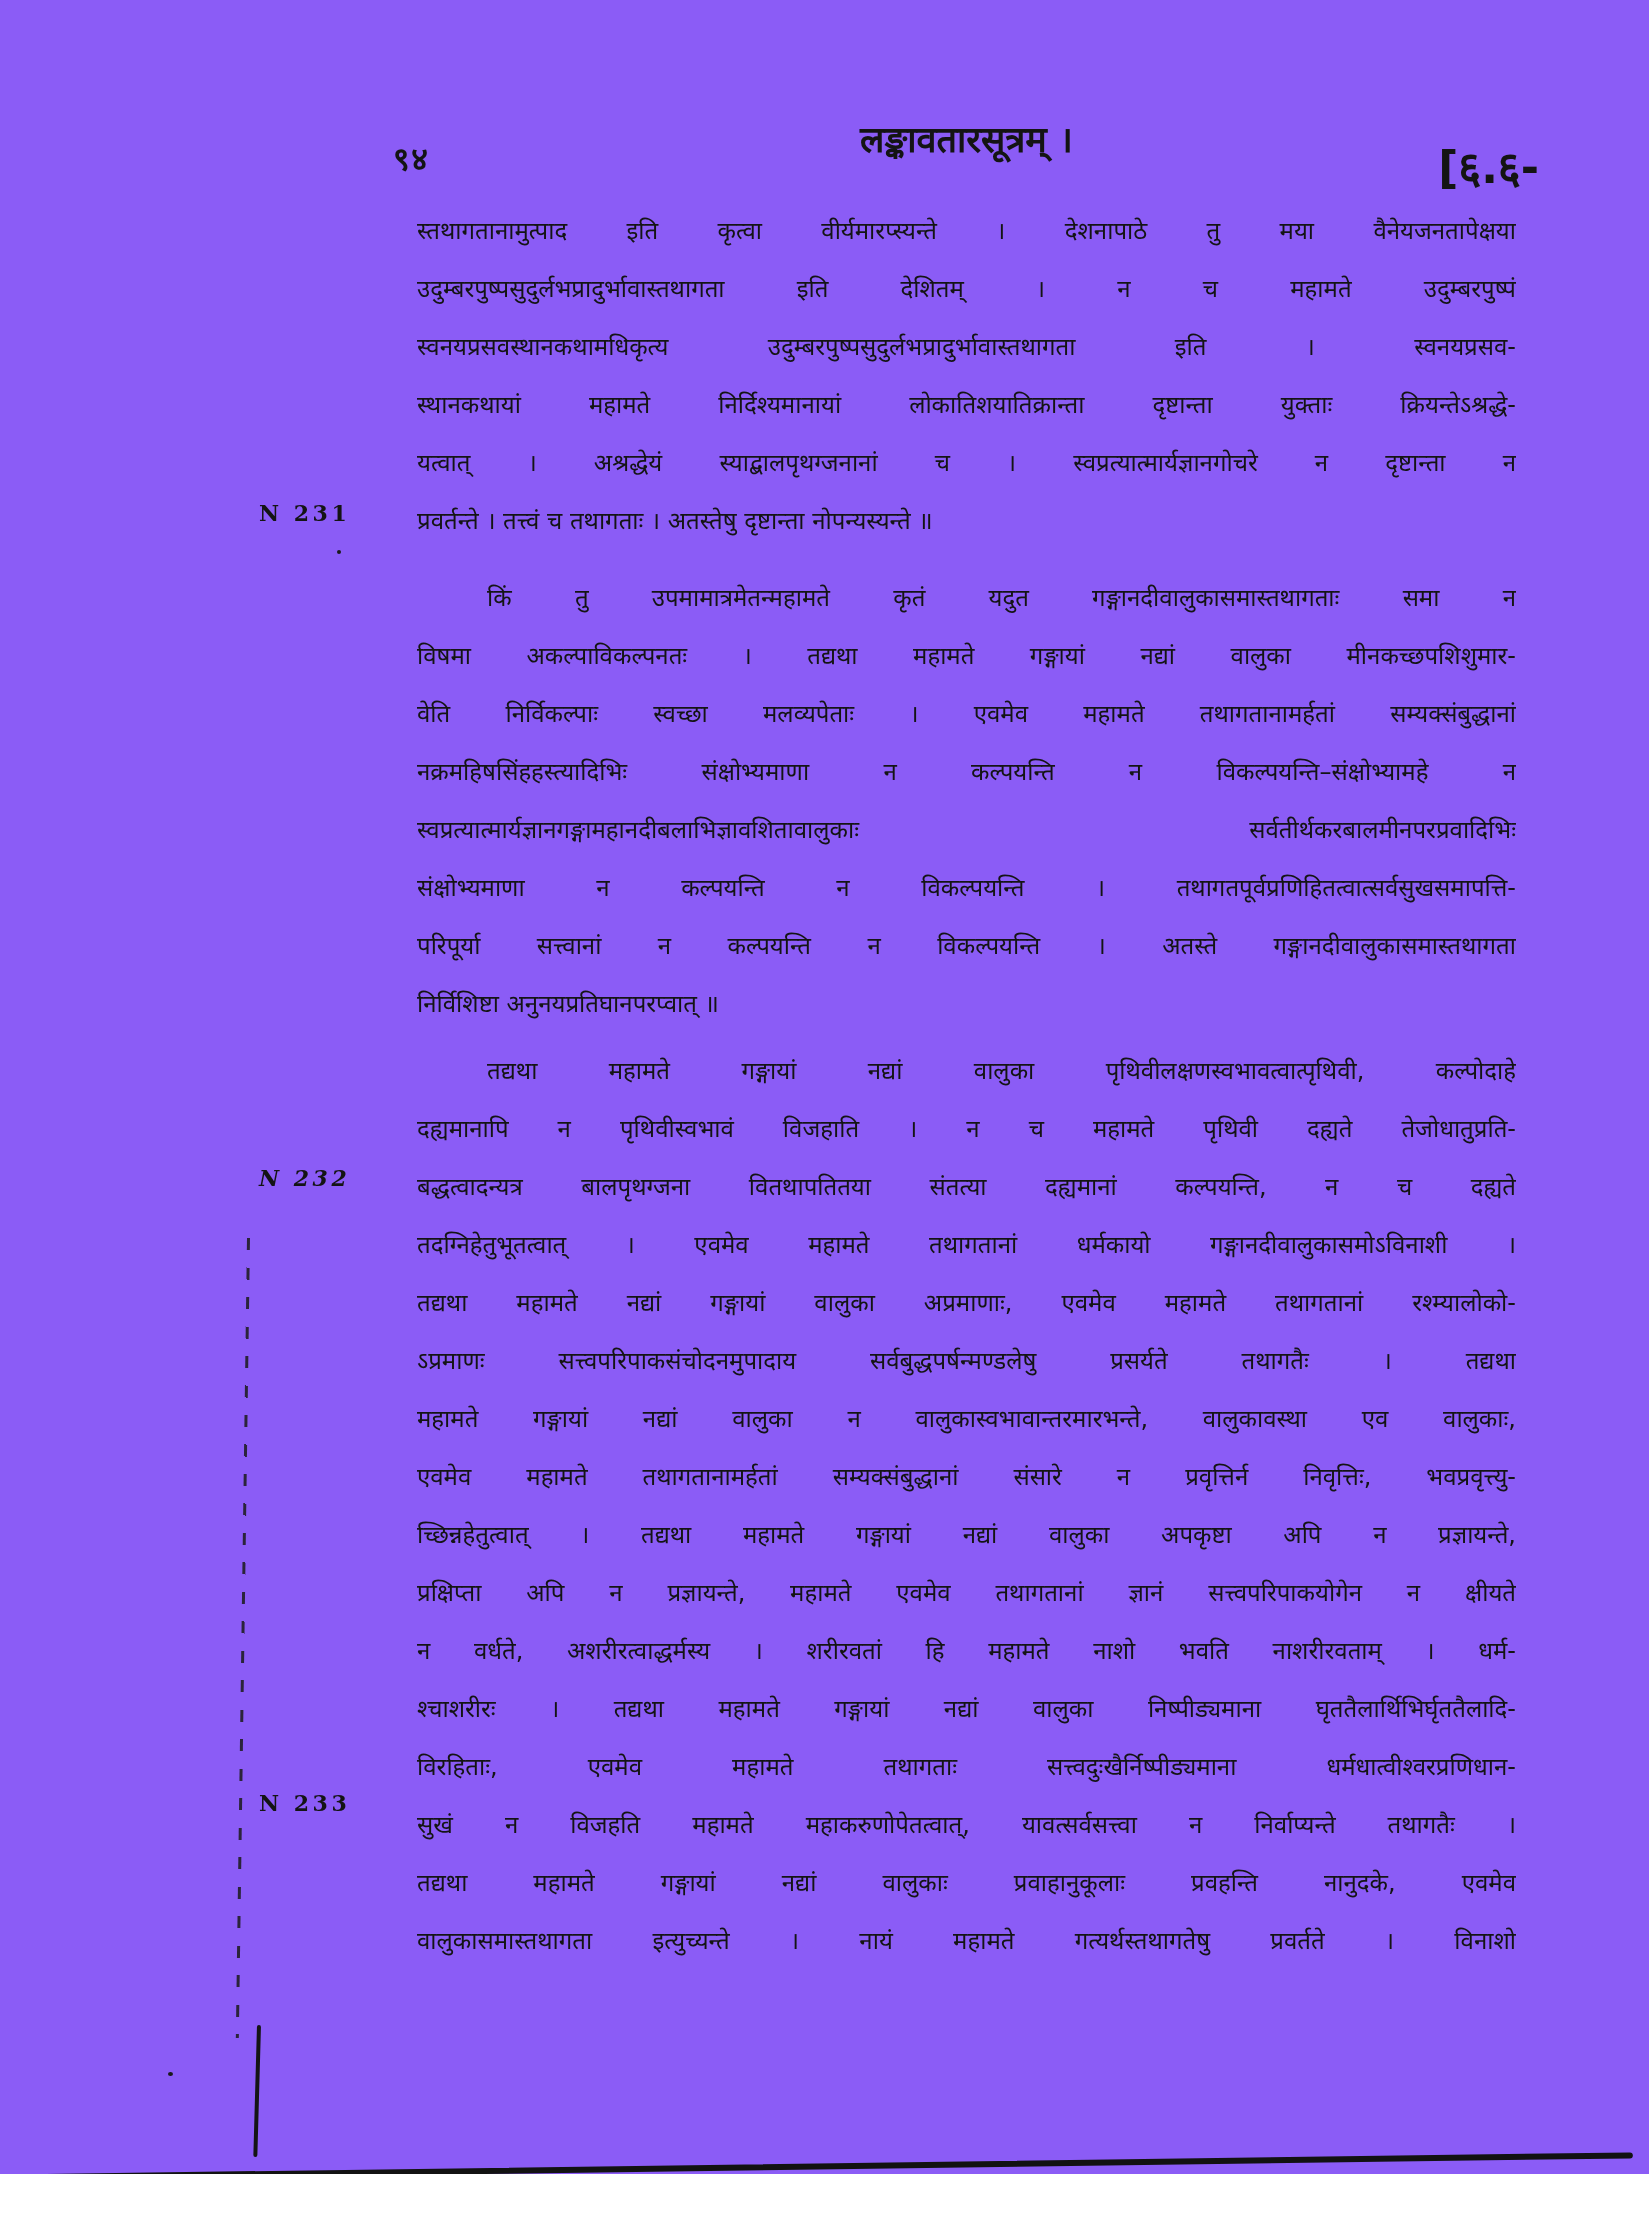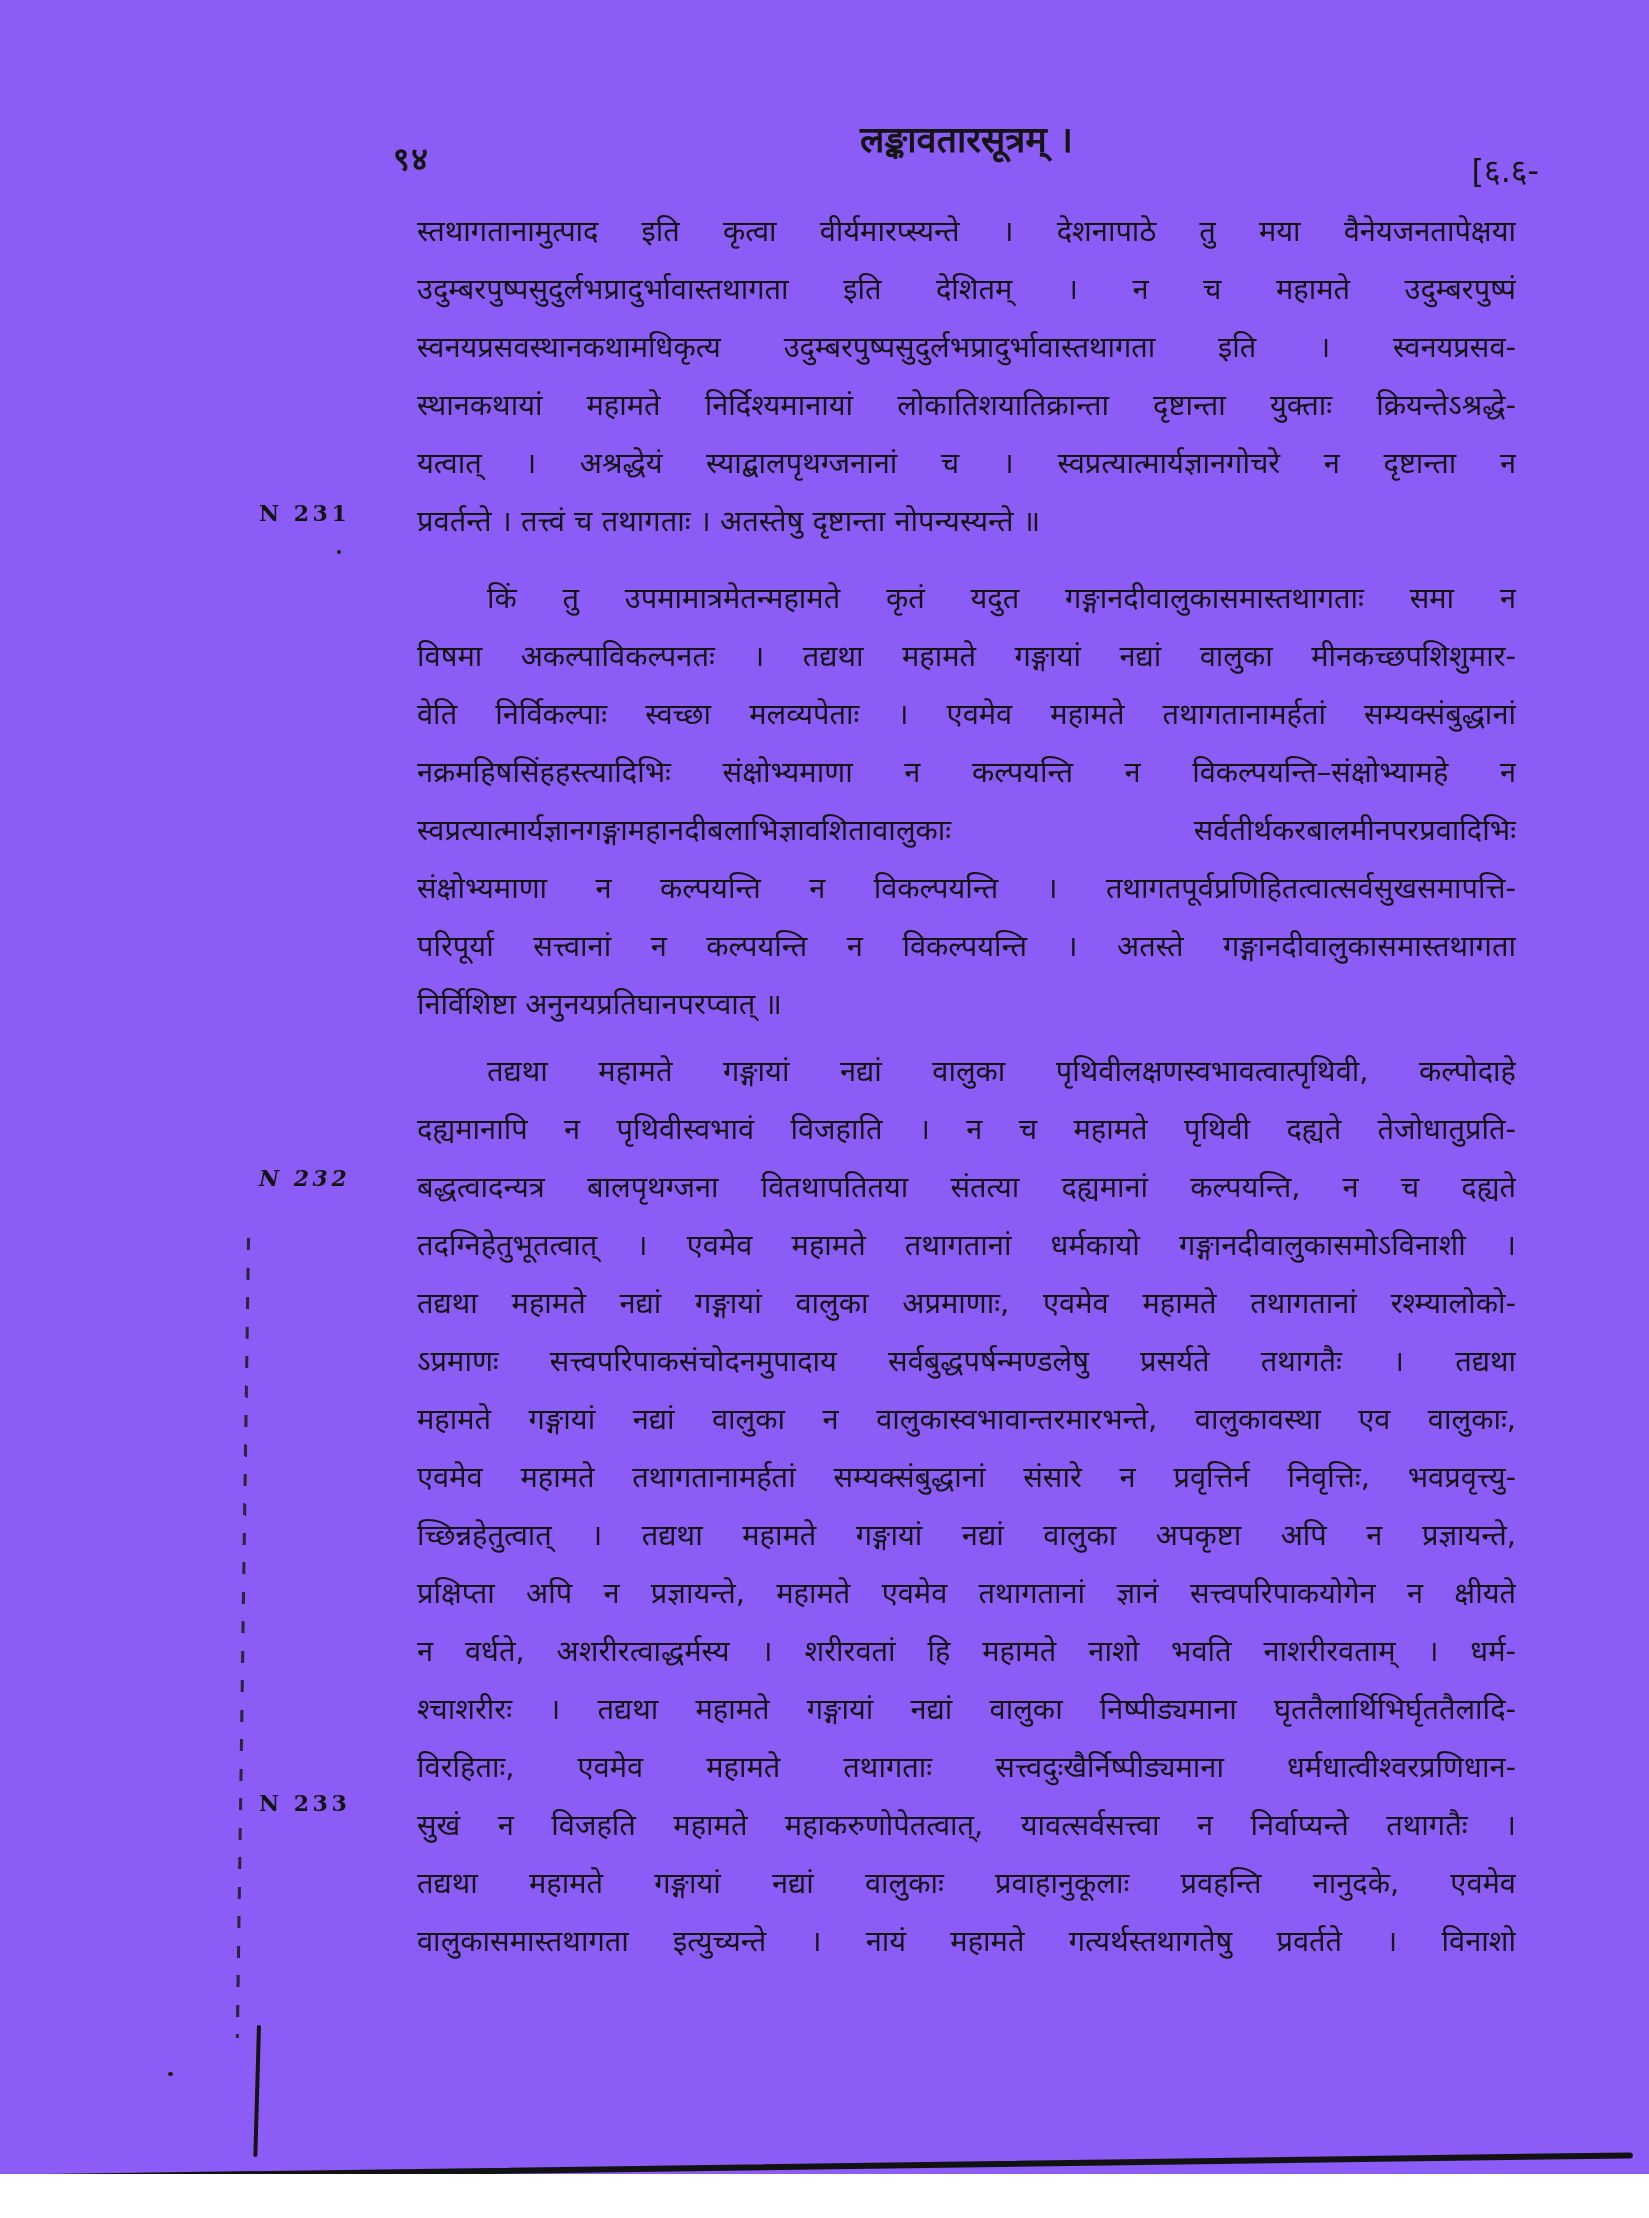--- a/index.html
+++ b/index.html
@@ -22,29 +22,29 @@
     letter-spacing: 1.7px;
   }
   .page-title {
     position: absolute;
     left: 417px; top: 114px; width: 1099px;
     text-align: center;
     font-size: 36px; font-weight: bold;
   }
   .section-ref {
     position: absolute;
-    right: 110px; top: 148px;
-    font-size: 32px; font-weight: normal;
+    right: 110px; top: 136px;
+    font-size: 44px; font-weight: bold;
   }
 
   
   .body-text {
     position: absolute;
     left: 417px; top: 202px; width: 1099px;
-    font-size: 29px;
+    font-size: 24px;
     line-height: 58px;
   }
   .line {
     position: relative;
     text-align: justify;
     text-align-last: justify;
     min-height: 57px;
     overflow: hidden;
     white-space: nowrap;
   }

